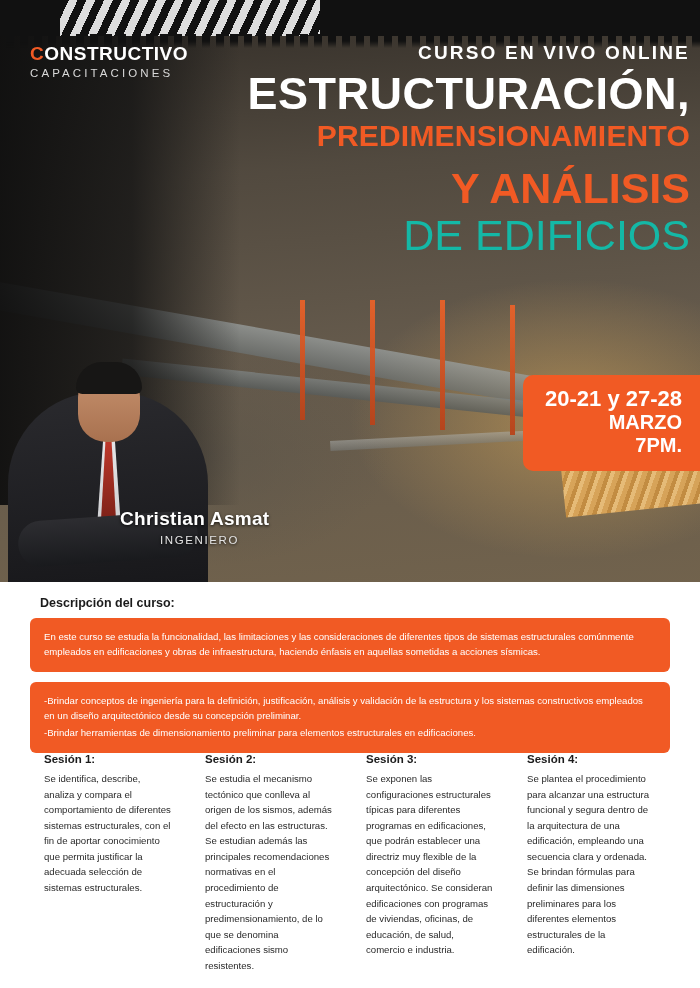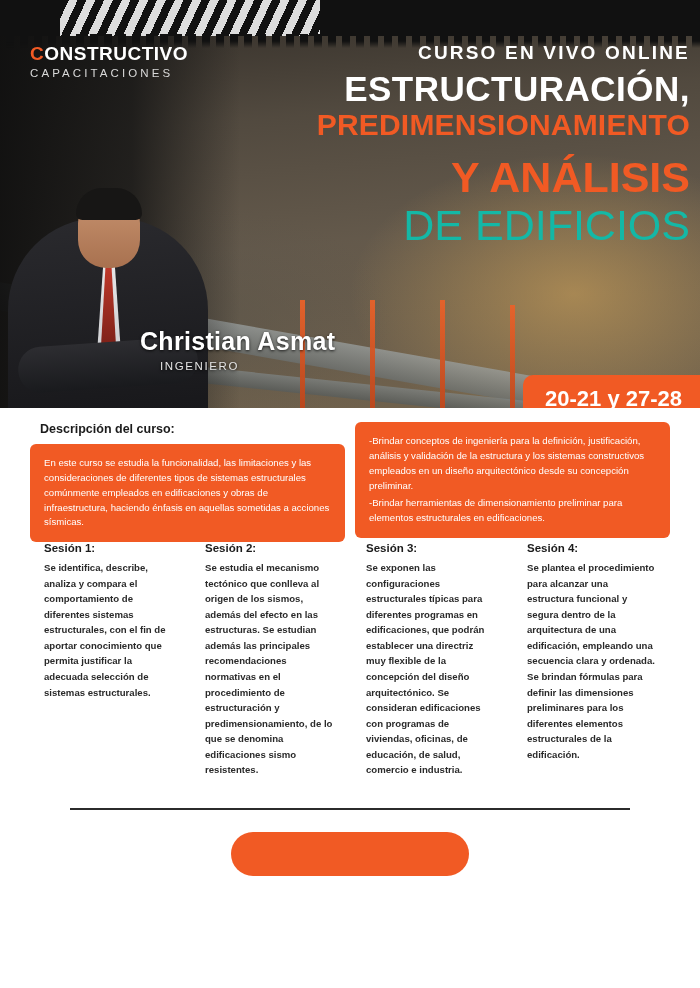--- a/index.html
+++ b/index.html
@@ -9,21 +9,21 @@
     font-family: "Liberation Sans", sans-serif;
     background: #ffffff;
     overflow: hidden;
     position: relative;
   }
 
   
   .hero {
     position: relative;
     width: 700px;
-    height: 408px;
+    height: 582px;
     overflow: hidden;
     background: #3a3632;
   }
   .hero-bg {
     position: absolute;
     inset: 0;
     background:
       
       repeating-linear-gradient(to right, rgba(255,255,255,0.05) 0 1px, transparent 1px 70px),
       repeating-linear-gradient(to bottom, rgba(255,255,255,0.05) 0 1px, transparent 1px 70px),
@@ -103,21 +103,21 @@
 
   
   .headline {
     position: absolute; left: 150px; top: 42px; width: 540px; z-index: 7;
     text-align: right; color: #fff;
   }
   .kicker {
     font-size: 19px; font-weight: bold; letter-spacing: 2.2px; margin-bottom: 6px;
   }
   .h-line1 {
-    font-size: 35px; font-weight: bold; letter-spacing: .5px; line-height: 1.08;
+    font-size: 45px; font-weight: bold; letter-spacing: .5px; line-height: 1.08;
   }
   .h-line2 {
     font-size: 30px; font-weight: bold; color: #f15a24; line-height: 1.15; letter-spacing: .2px;
   }
   .h-line3 {
     font-size: 43px; font-weight: bold; color: #f15a24; line-height: 1.1; margin-top: 12px;
   }
   .h-line4 {
     font-size: 43px; font-weight: normal; color: #14b8a6; line-height: 1.08;
   }
@@ -151,22 +151,22 @@
     background: #171615; border-radius: 33px 33px 8px 8px;
   }
   .sp-arms {
     position: absolute; left: 18px; bottom: 20px; width: 180px; height: 46px;
     background: linear-gradient(180deg,#2d2d31,#191a1d);
     border-radius: 24px;
     transform: rotate(-4deg);
   }
 
   .speaker-name {
-    position: absolute; left: 140px; bottom: 52px; z-index: 8;
-    color: #fff; font-size: 25px; font-weight: bold; letter-spacing: .3px;
+    position: absolute; left: 120px; bottom: 52px; z-index: 8;
+    color: #fff; font-size: 19px; font-weight: bold; letter-spacing: .3px;
     text-shadow: 0 1px 3px rgba(0,0,0,.8);
     margin-top: 24px;
   }
   .speaker-role {
     position: absolute; left: 160px; bottom: 36px; z-index: 8;
     color: #e4e4e4; font-size: 11.5px; letter-spacing: 1.6px;
     text-shadow: 0 1px 3px rgba(0,0,0,.8);
   }
 
   
@@ -183,20 +183,21 @@
   .date-l3 { font-size: 20px; font-weight: bold; line-height: 1.15; }
 
   
   .content {
     position: relative;
     padding: 14px 30px 0 30px;
   }
   .two-col {
     display: flex;
     gap: 10px;
+    flex-direction: column;
   }
   .col { flex: 1; }
   .sec-title {
     font-size: 12.5px; font-weight: bold; color: #1b1b1b; margin: 0 0 8px 10px;
   }
   .orange-box {
     background: #f15a24; color: #fff; border-radius: 6px;
     padding: 12px 14px; font-size: 9.6px; line-height: 1.55;
   }
   .orange-box p + p { margin-top: 3px; }
@@ -210,21 +211,21 @@
     grid-template-columns: 1fr 1fr 1fr 1fr;
     column-gap: 36px;
     row-gap: 20px;
     padding: 0 14px;
     gap: 32px;
   }
   .sess-title {
     font-size: 11.5px; font-weight: bold; color: #1b1b1b; margin-bottom: 6px;
   }
   .sess-text {
-    font-size: 9.6px; line-height: 1.62; color: #2a2a2a; font-weight: bold;
+    font-size: 9.6px; line-height: 1.62; color: #2a2a2a;
   }
 
   .divider {
     margin: 30px 40px 0 40px;
     height: 2px; background: #2b2b2b;
   }
 
   .cta-wrap {
     display: flex; justify-content: center; margin-top: 22px;
   }

